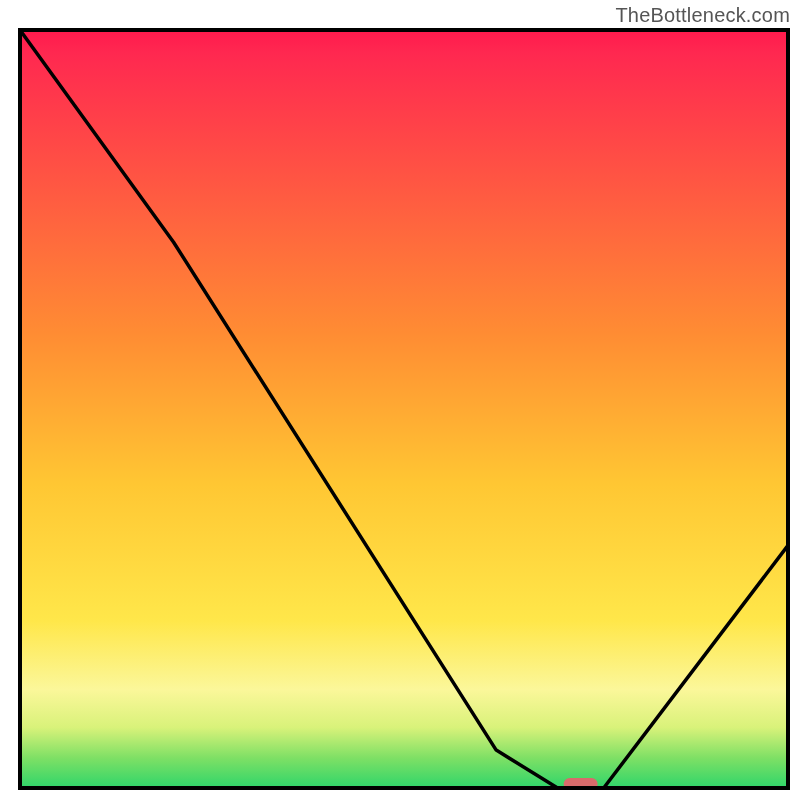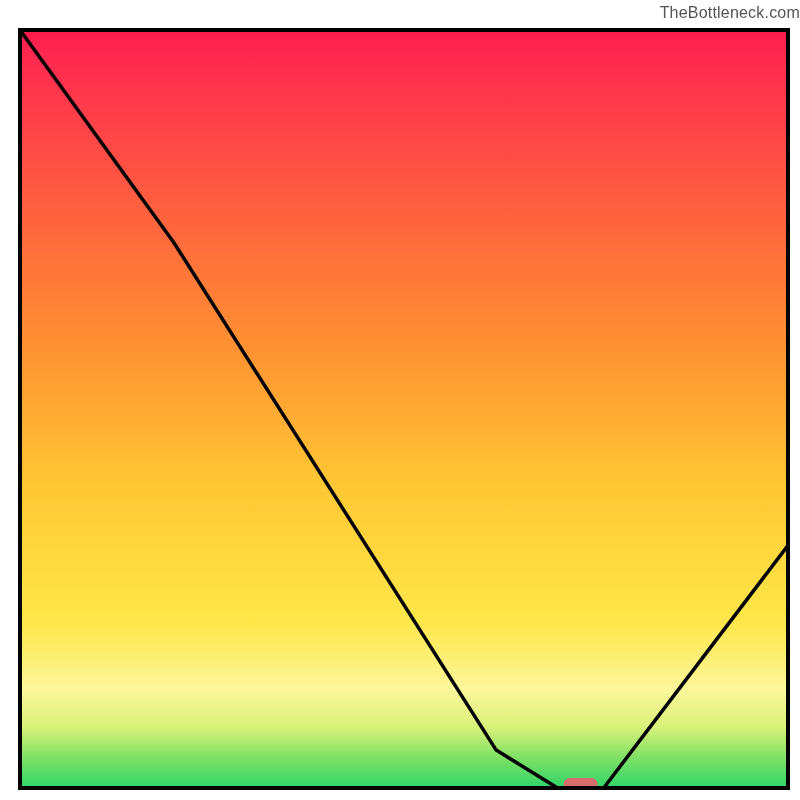--- a/index.html
+++ b/index.html
@@ -11,22 +11,22 @@
     font-family: Arial, Helvetica, sans-serif;
   }
   .container {
     position: relative;
     width: 800px;
     height: 800px;
   }
   .watermark {
     position: absolute;
     top: 4px;
-    right: 0;
-    font-size: 16px;
+    right: 10px;
+    font-size: 20px;
     color: #555555;
     font-weight: 500;
     letter-spacing: 0.2px;
   }
   svg {
     display: block;
   }
 </style>
 </head>
 <body>

